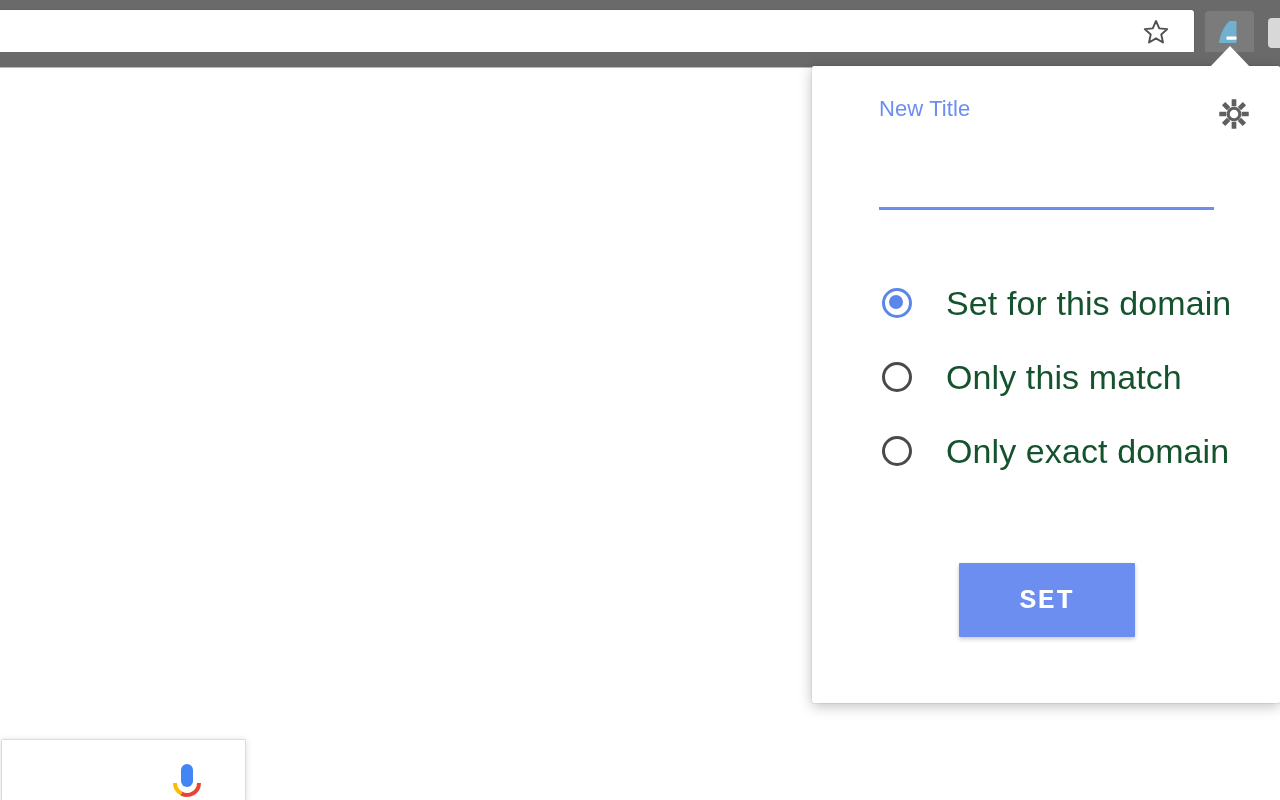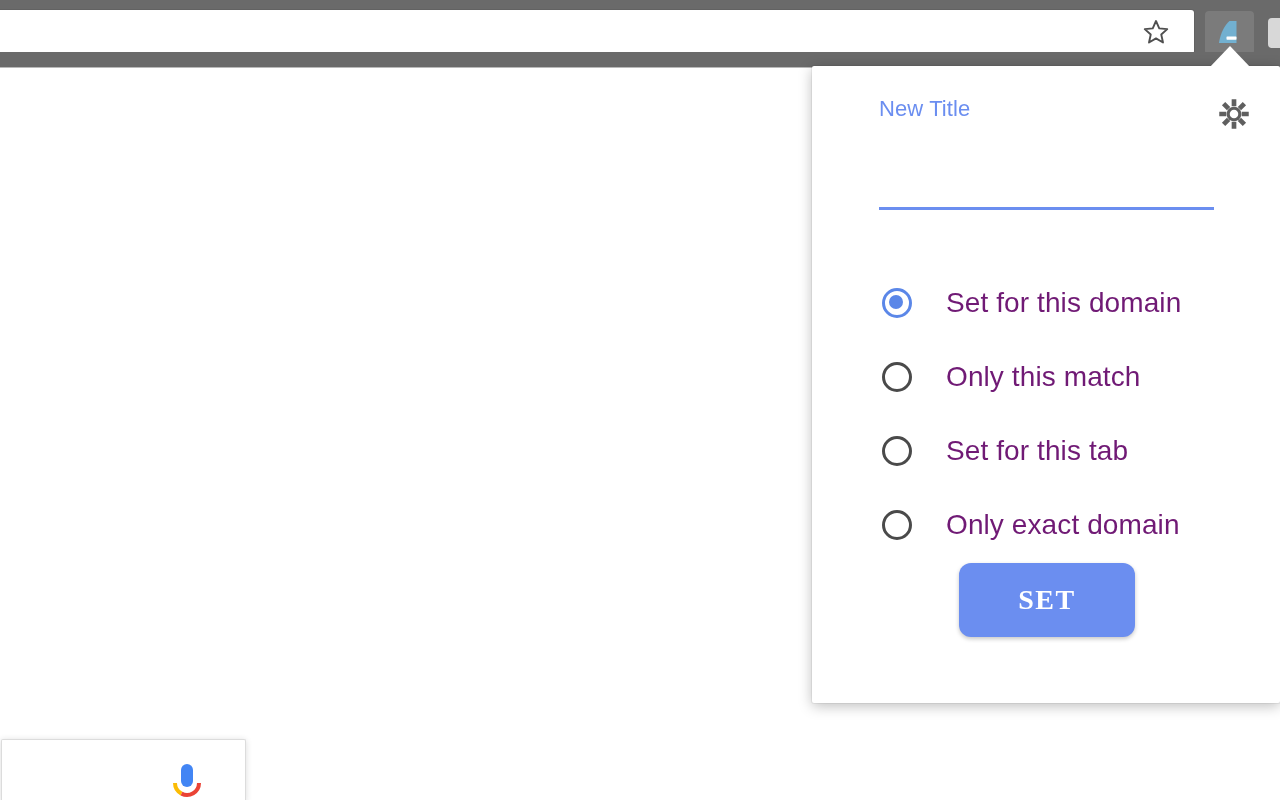--- a/index.html
+++ b/index.html
@@ -230,37 +230,37 @@
     left: 10px; top: 10px;
     width: 14px; height: 14px;
     border-radius: 50%;
     background: transparent;
   }
   .radio-row.selected .radio-dot {
     background: #5b87e8;
   }
   .radio-label {
     margin-left: 31px;
-    font-size: 28px;
-    color: #701a75;
+    font-size: 34px;
+    color: #14532d;
     white-space: nowrap;
     letter-spacing: 0.1px;
   }
 
   .set-btn {
     position: absolute;
     left: 147px;
     top: 497px;
     width: 176px;
     height: 74px;
     background: #6b8ef0;
     border: none;
-    border-radius: 12px;
+    border-radius: 1px;
     color: #ffffff;
-    font-family: Liberation Serif, serif;
+    font-family: Liberation Mono, monospace;
     font-size: 28px;
     font-weight: bold;
     letter-spacing: 1.6px;
     cursor: pointer;
     box-shadow: 0 2px 4px rgba(0,0,0,0.22);
   }
 </style>
 </head>
 <body>
 
@@ -333,27 +333,20 @@
       </div>
 
       <div class="radio-row">
         <span class="radio-mark">
           <span class="radio-outer"></span>
             <span class="radio-dot"></span>
         </span>
         <span class="radio-label">Only this match</span>
       </div>
 
-      <div class="radio-row">
-        <span class="radio-mark">
-          <span class="radio-outer"></span>
-            <span class="radio-dot"></span>
-        </span>
-        <span class="radio-label">Set for this tab</span>
-      </div>
 
       <div class="radio-row">
         <span class="radio-mark">
           <span class="radio-outer"></span>
             <span class="radio-dot"></span>
         </span>
         <span class="radio-label">Only exact domain</span>
       </div>
 
     </div>

